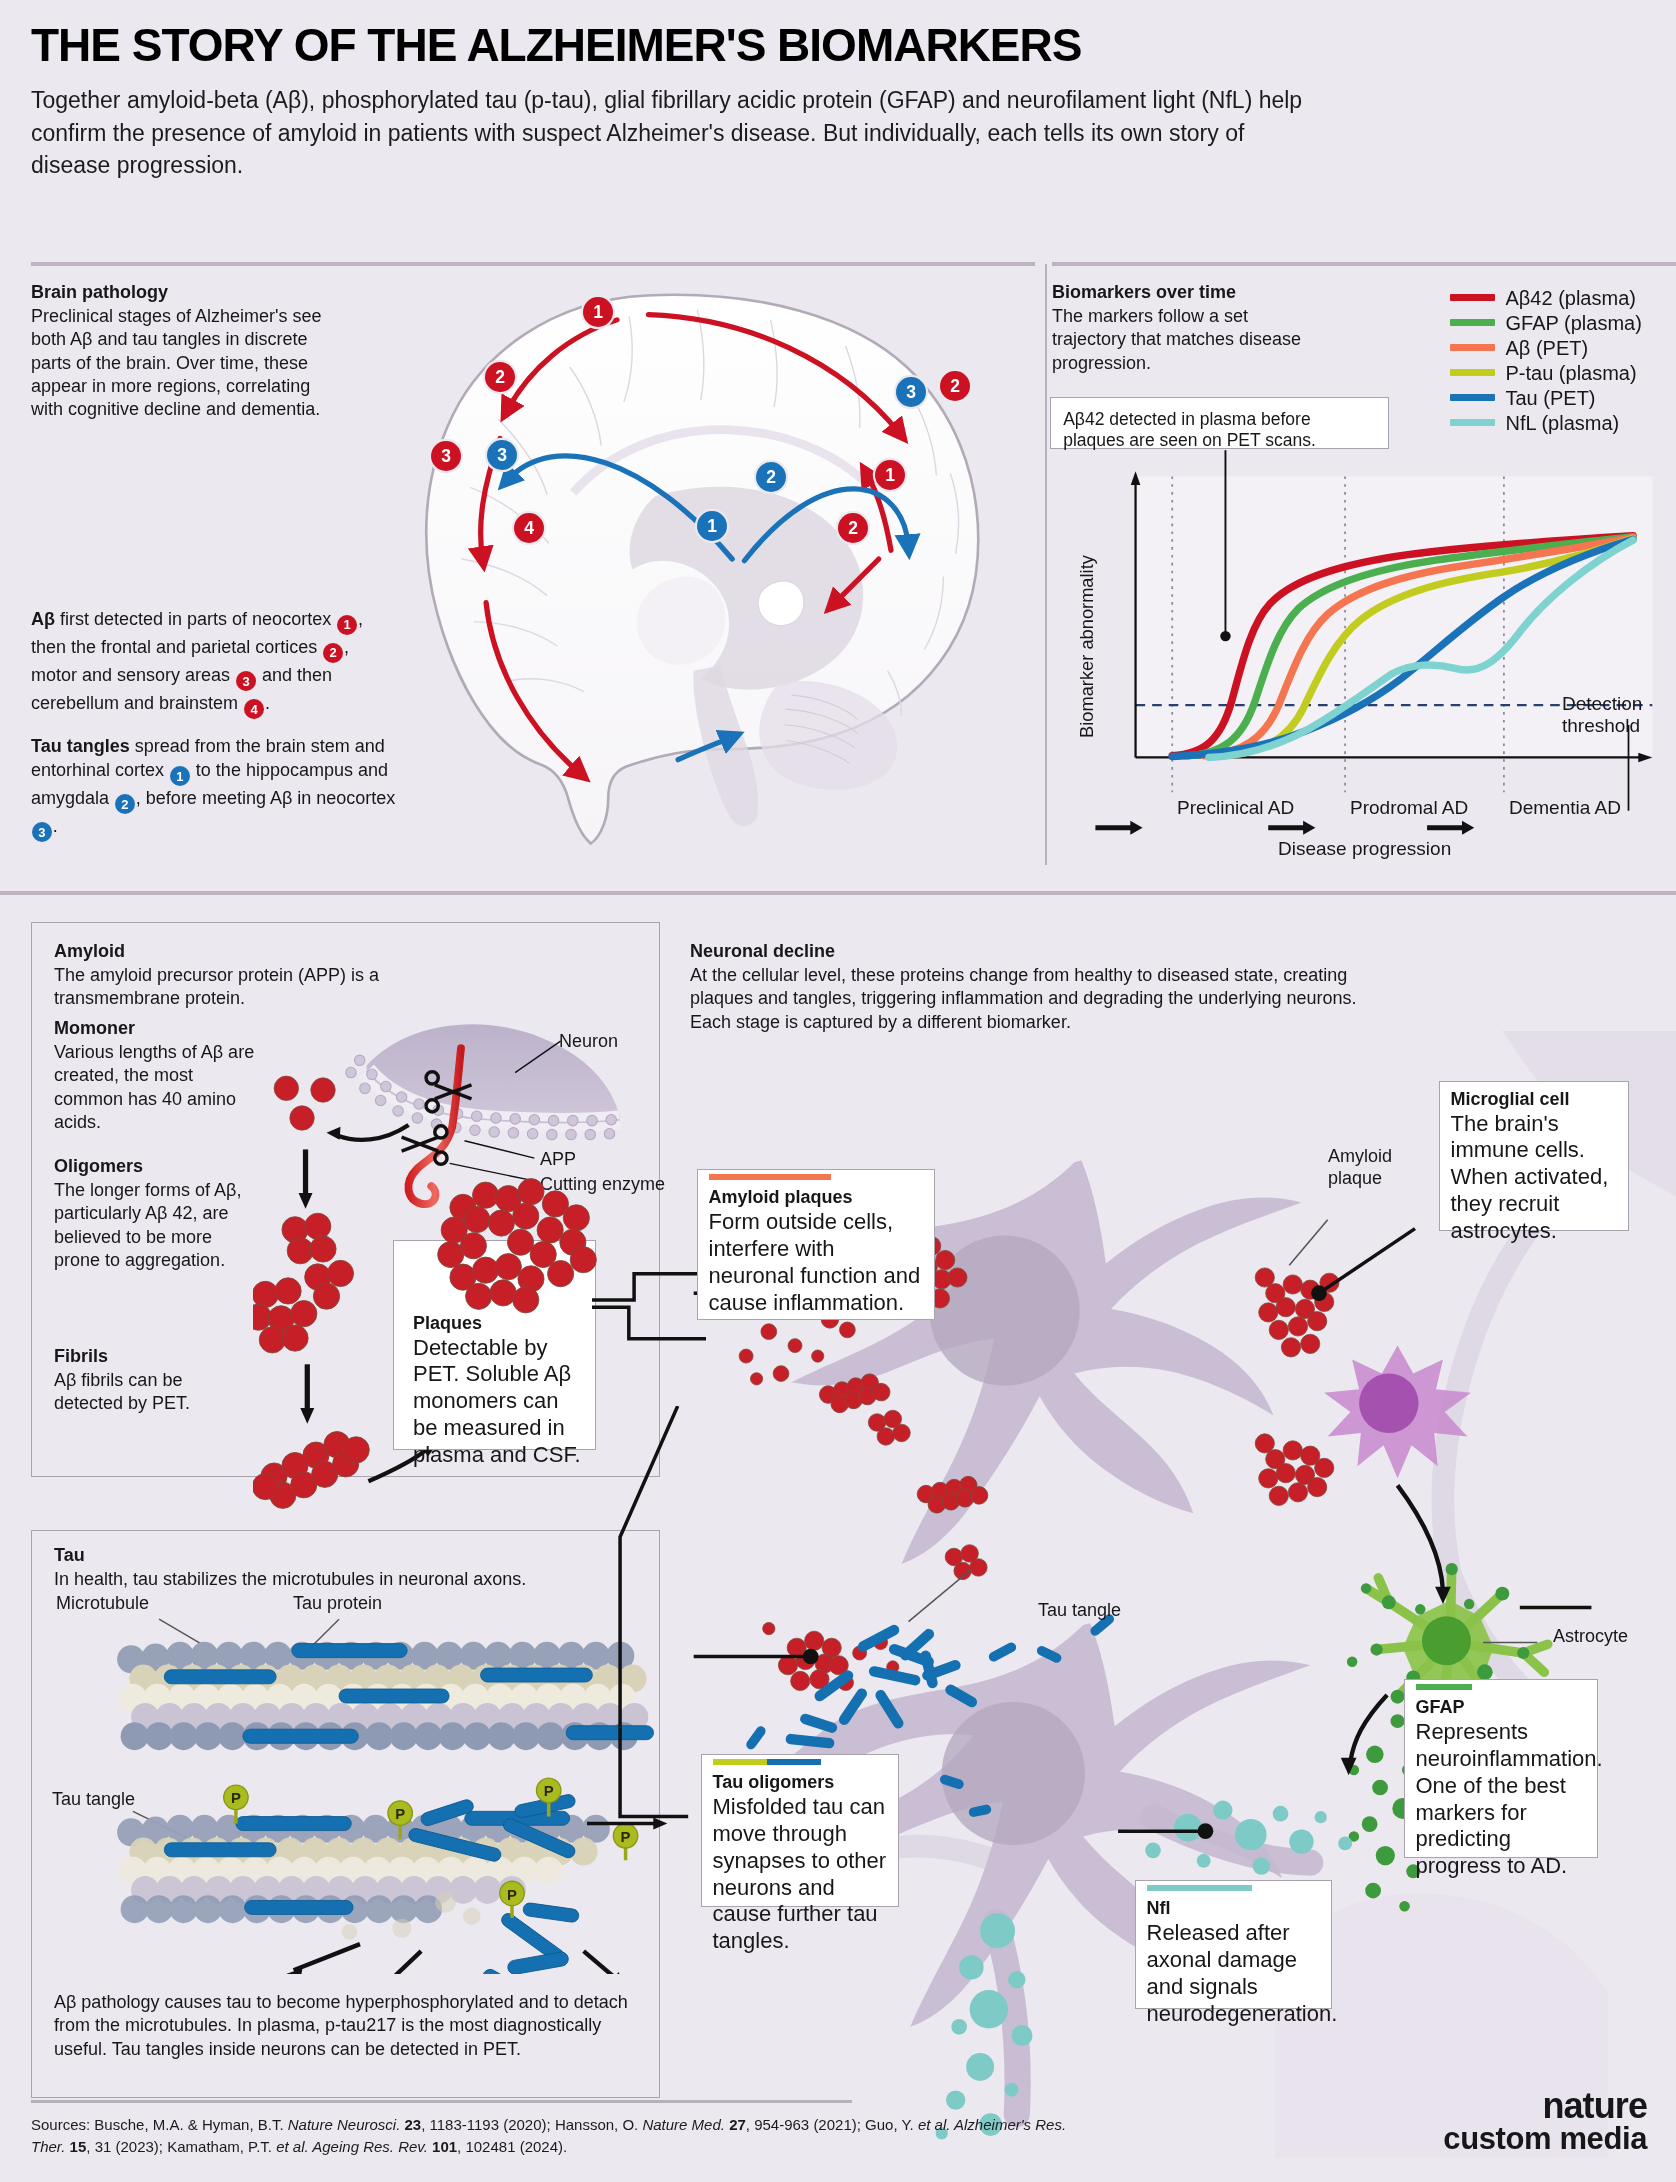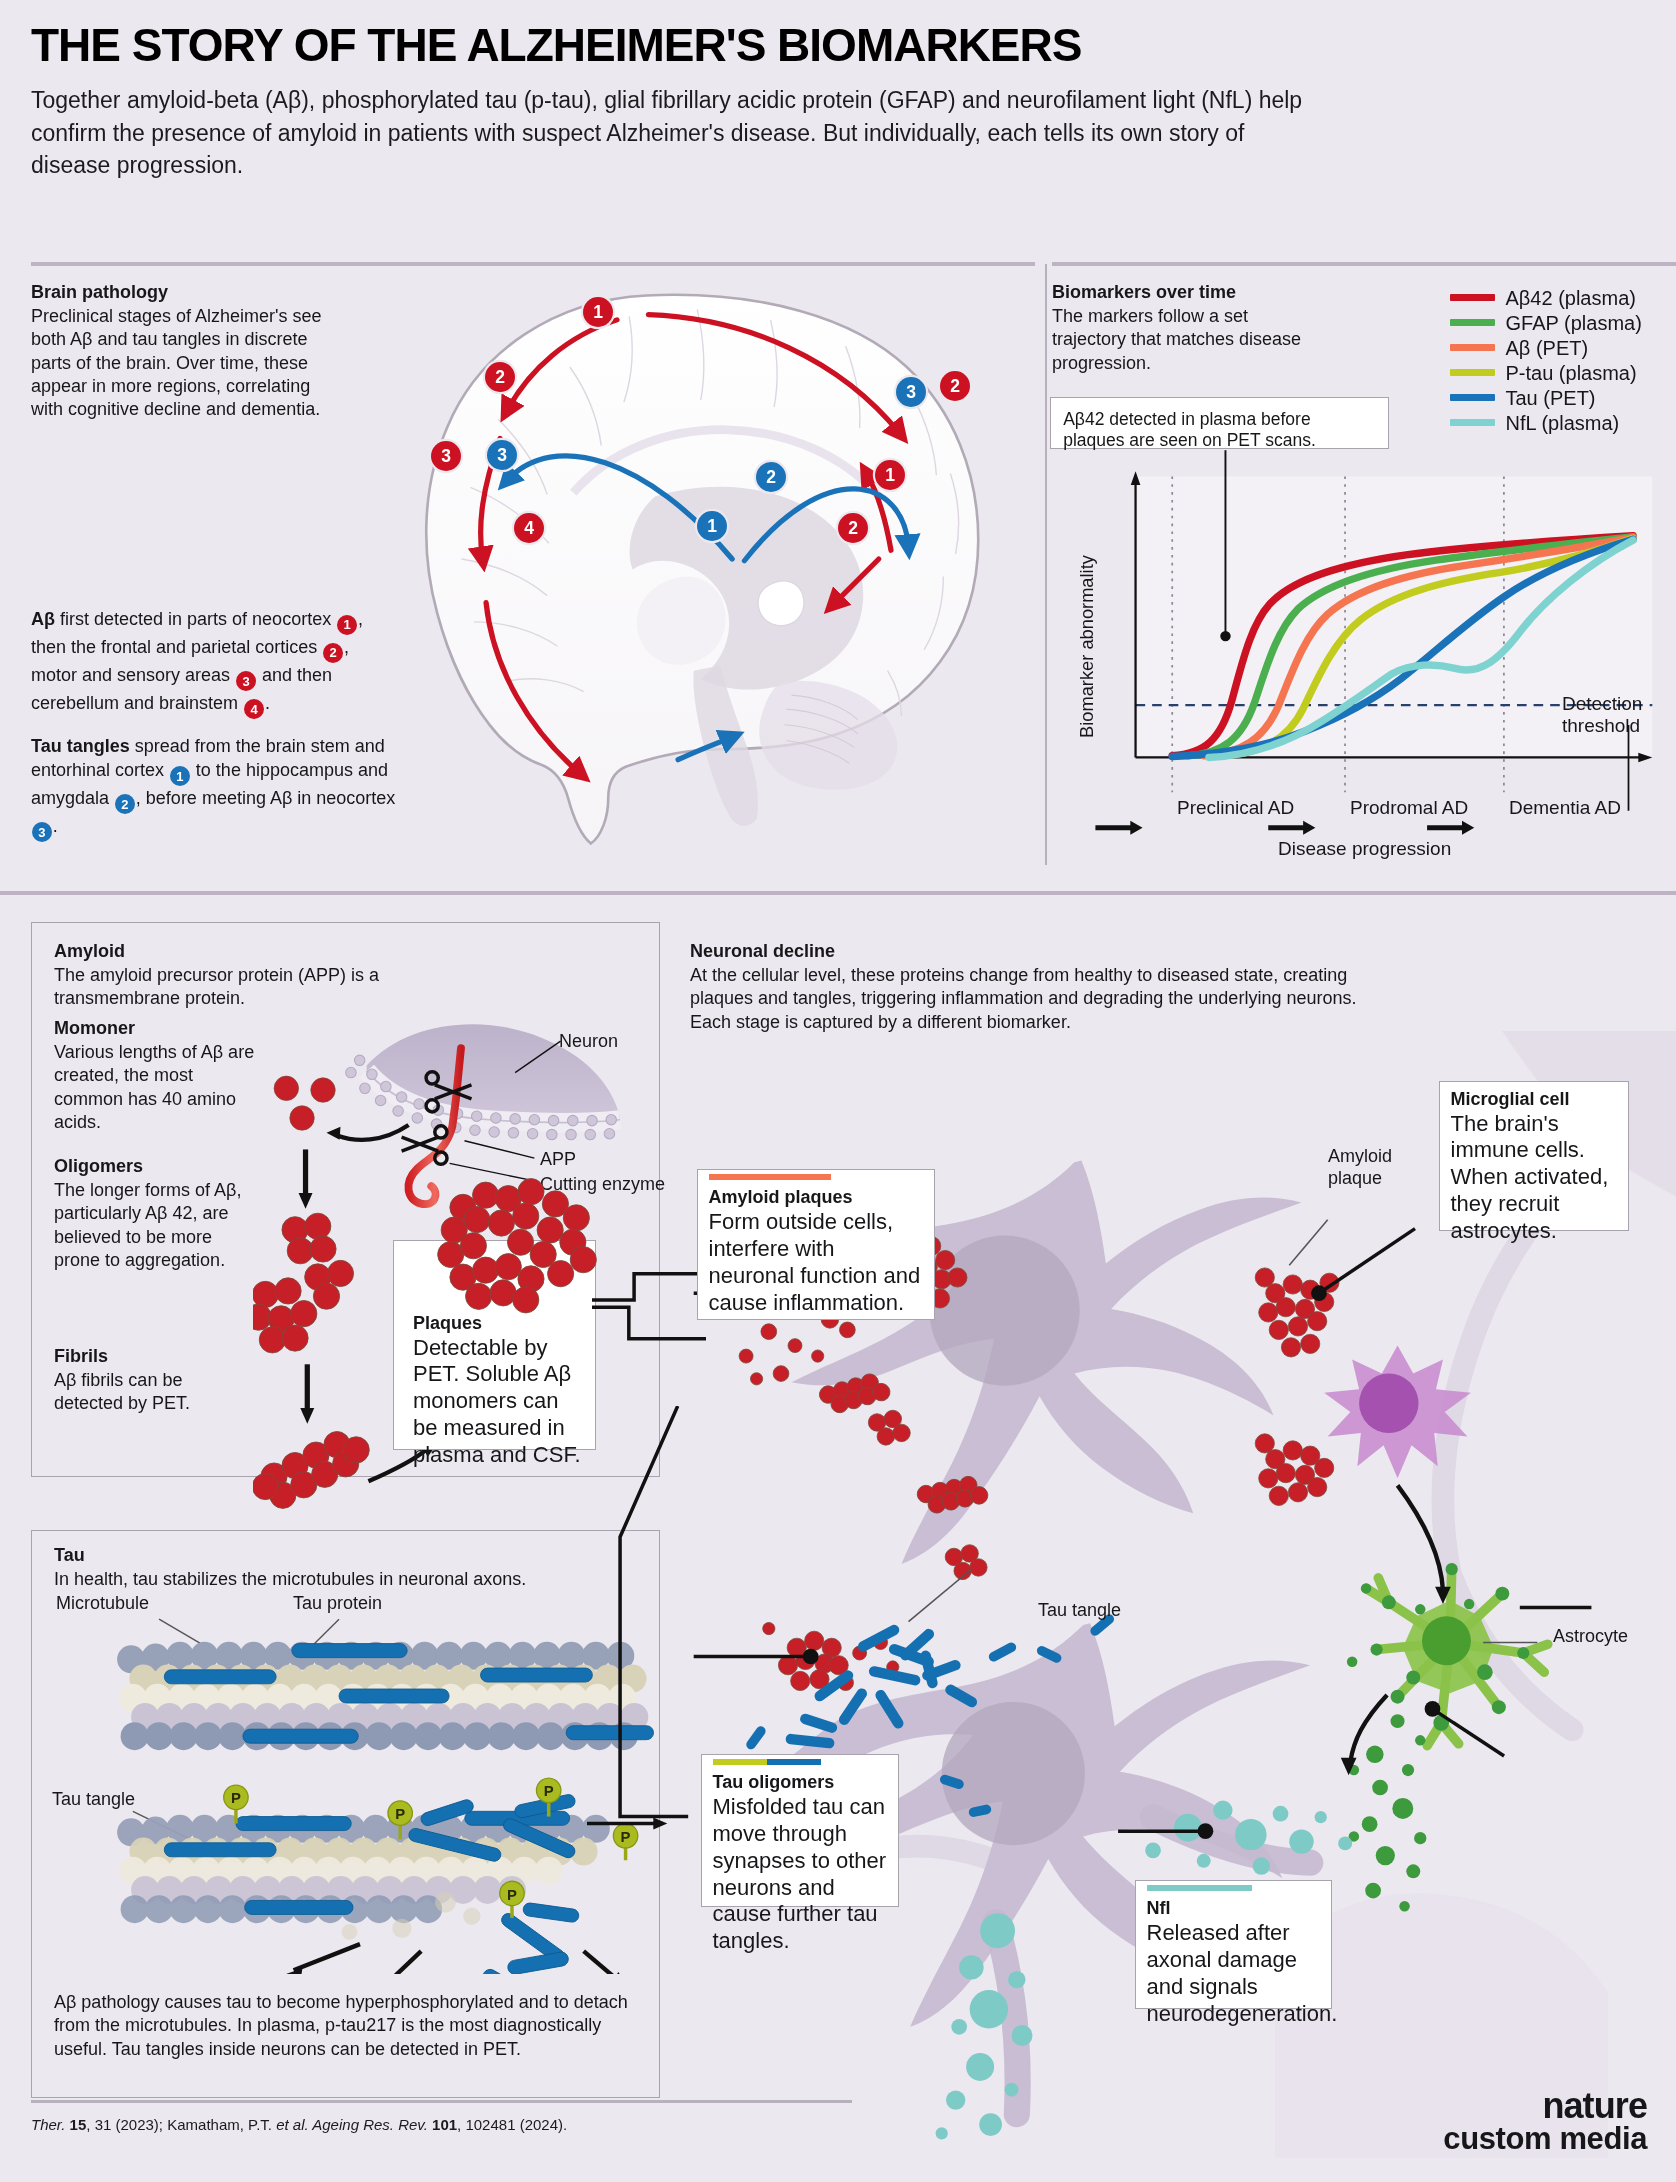--- a/index.html
+++ b/index.html
@@ -1279,30 +1279,38 @@
     </div>
     <div class="ctitle" style="margin-top:9.6px;">Tau oligomers</div>
     <div class="cbody">Misfolded tau can move through synapses to other neurons and cause further tau tangles.</div>
   </div>
 
   <div class="callout" style="left:1439px;top:1081px;width:190px;height:150px;padding:7px 10.5px;">
     <div class="ctitle">Microglial cell</div>
     <div class="cbody">The brain's immune cells. When activated, they recruit astrocytes.</div>
   </div>
 
+  <div class="callout" style="left:1404px;top:1679px;width:194px;height:179px;">
+    <div class="swatchbar">
+      <i style="width:56px;background:#4caf4f;"></i>
+    </div>
+    <div class="ctitle" style="margin-top:9.6px;">GFAP</div>
+    <div class="cbody">Represents neuroinflammation. One of the best markers for predicting progress to AD.</div>
+  </div>
 
   <div class="callout" style="left:1135px;top:1880px;width:197px;height:129px;">
     <div class="swatchbar">
       <i style="width:105px;background:#7ecac7;"></i>
     </div>
     <div class="ctitle" style="margin-top:9.6px;">Nfl</div>
     <div class="cbody">Released after axonal damage and signals neurodegeneration.</div>
   </div>
 
   <div class="sources nosel">
+    <div><span>Sources: Busche, M.A. &amp; Hyman, B.T. </span><i>Nature Neurosci.</i><b> 23</b><span>, 1183-1193 (2020); Hansson, O. </span><i>Nature Med.</i><b> 27</b><span>, 954-963 (2021); Guo, Y. </span><i>et al. Alzheimer's Res.</i></div>
     <div><i>Ther.</i><b> 15</b><span>, 31 (2023); Kamatham, P.T. </span><i>et al. Ageing Res. Rev.</i><b> 101</b><span>, 102481 (2024).</span></div>
   </div>
 
   <div class="natlogo nosel">
     <div class="n1">nature</div>
     <div class="n2">custom media</div>
   </div>
 
 </div>
 

